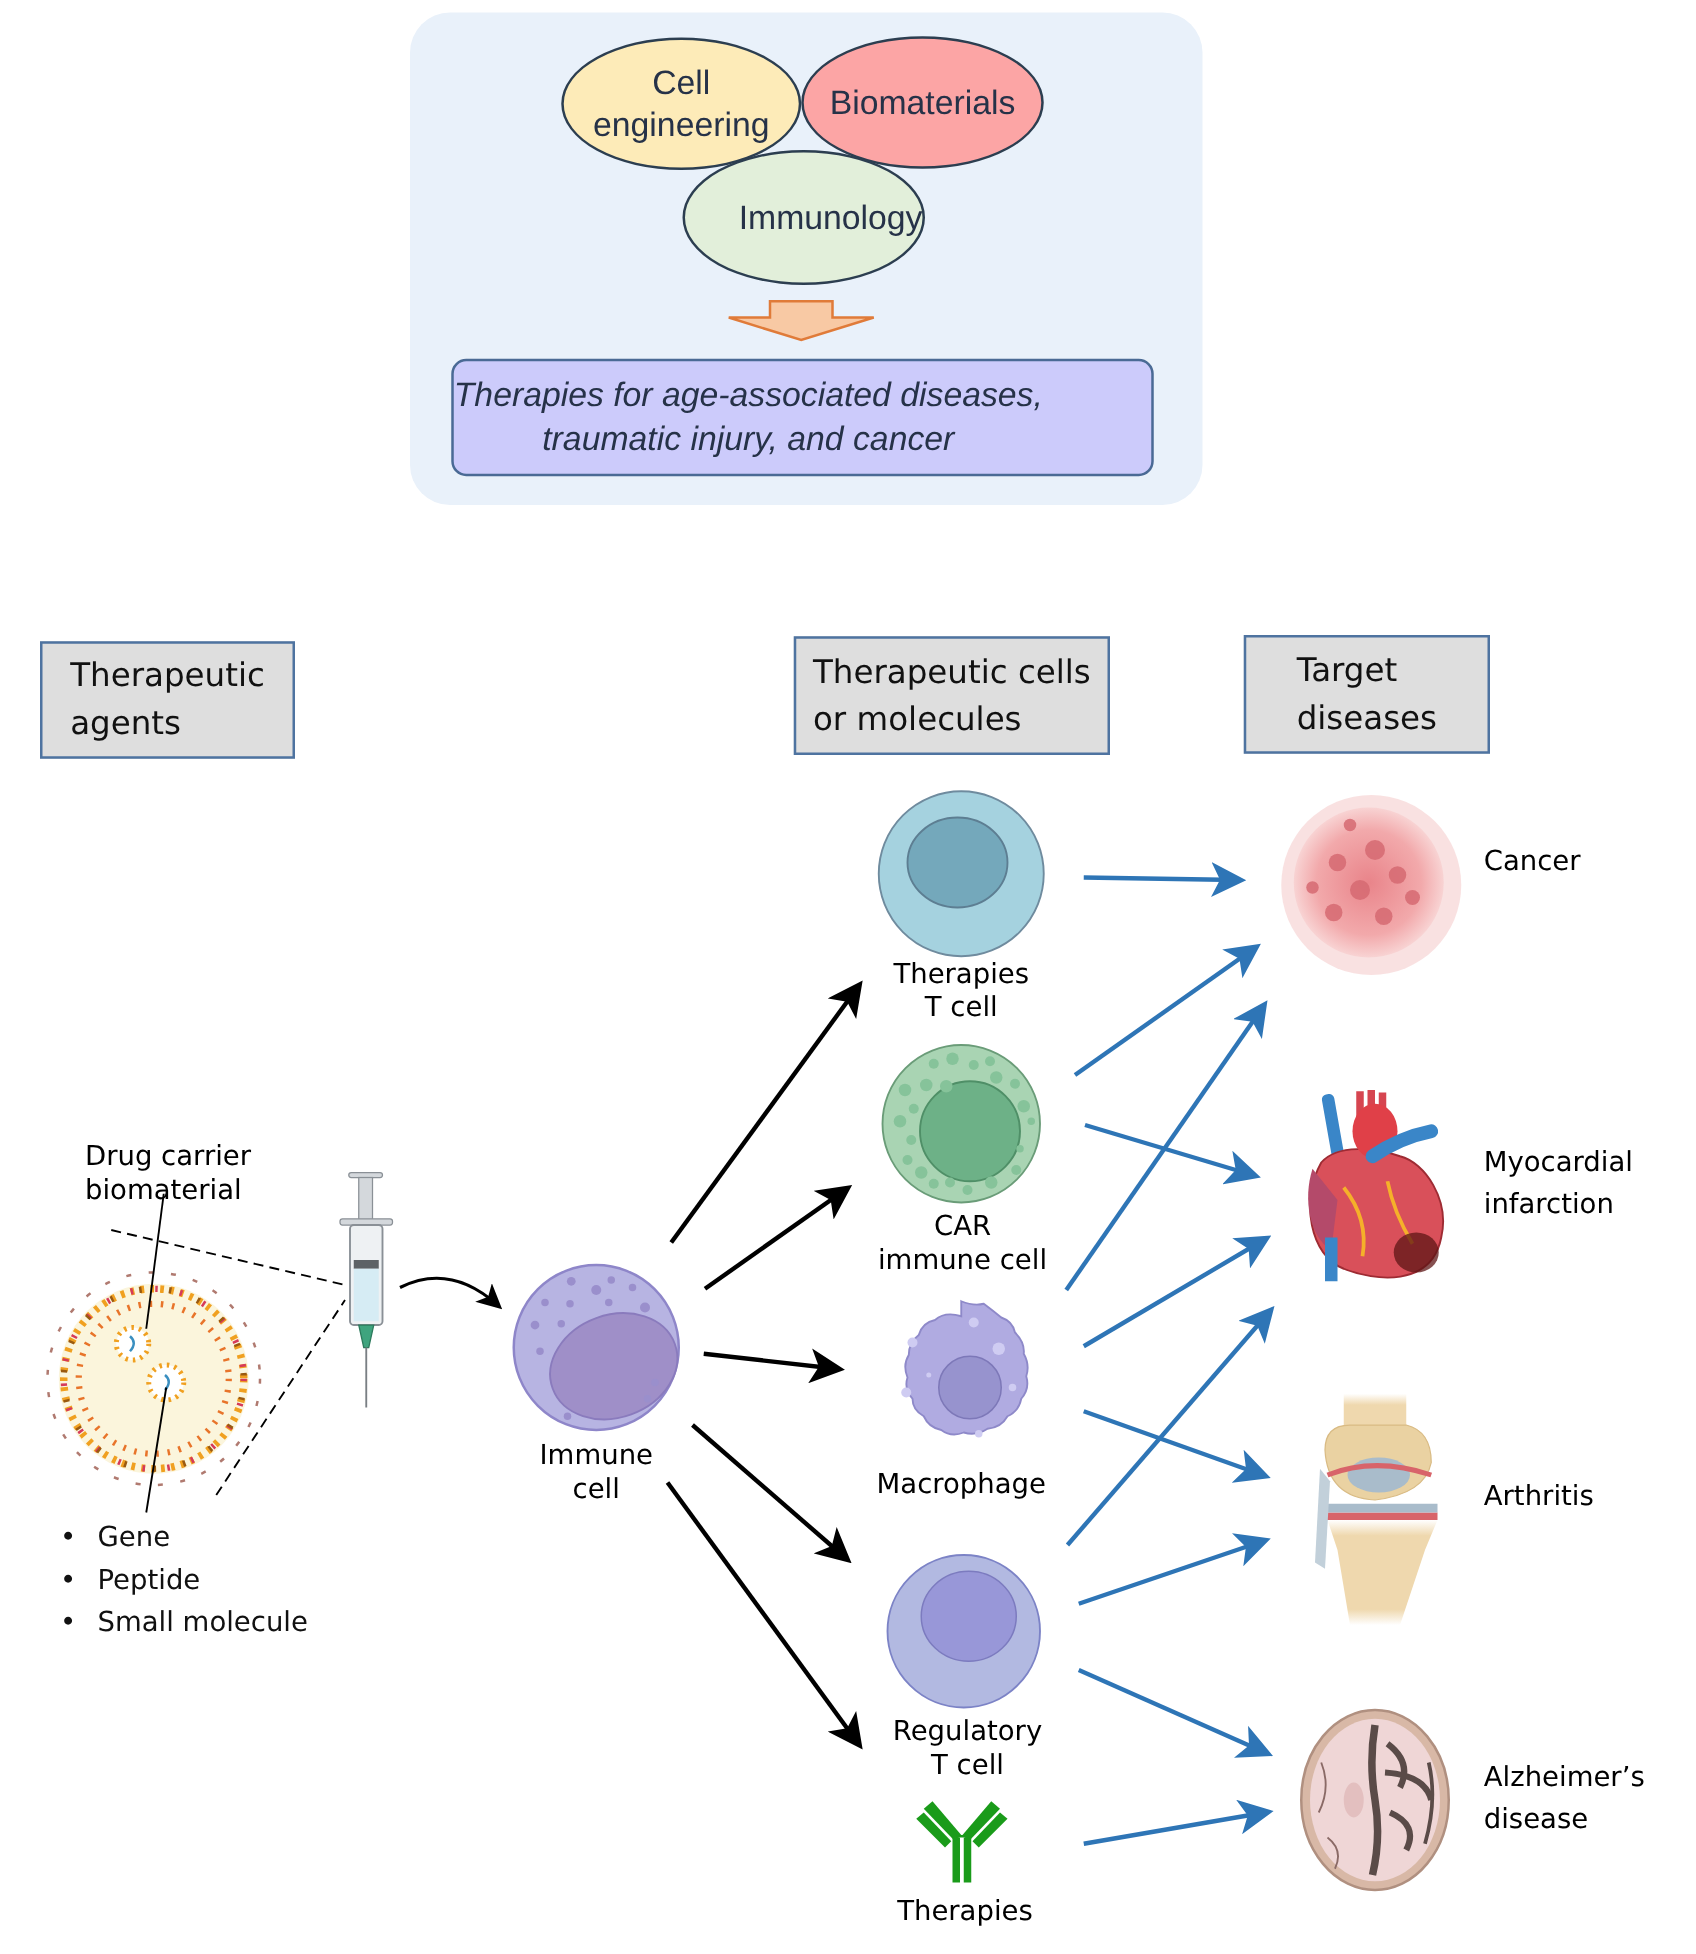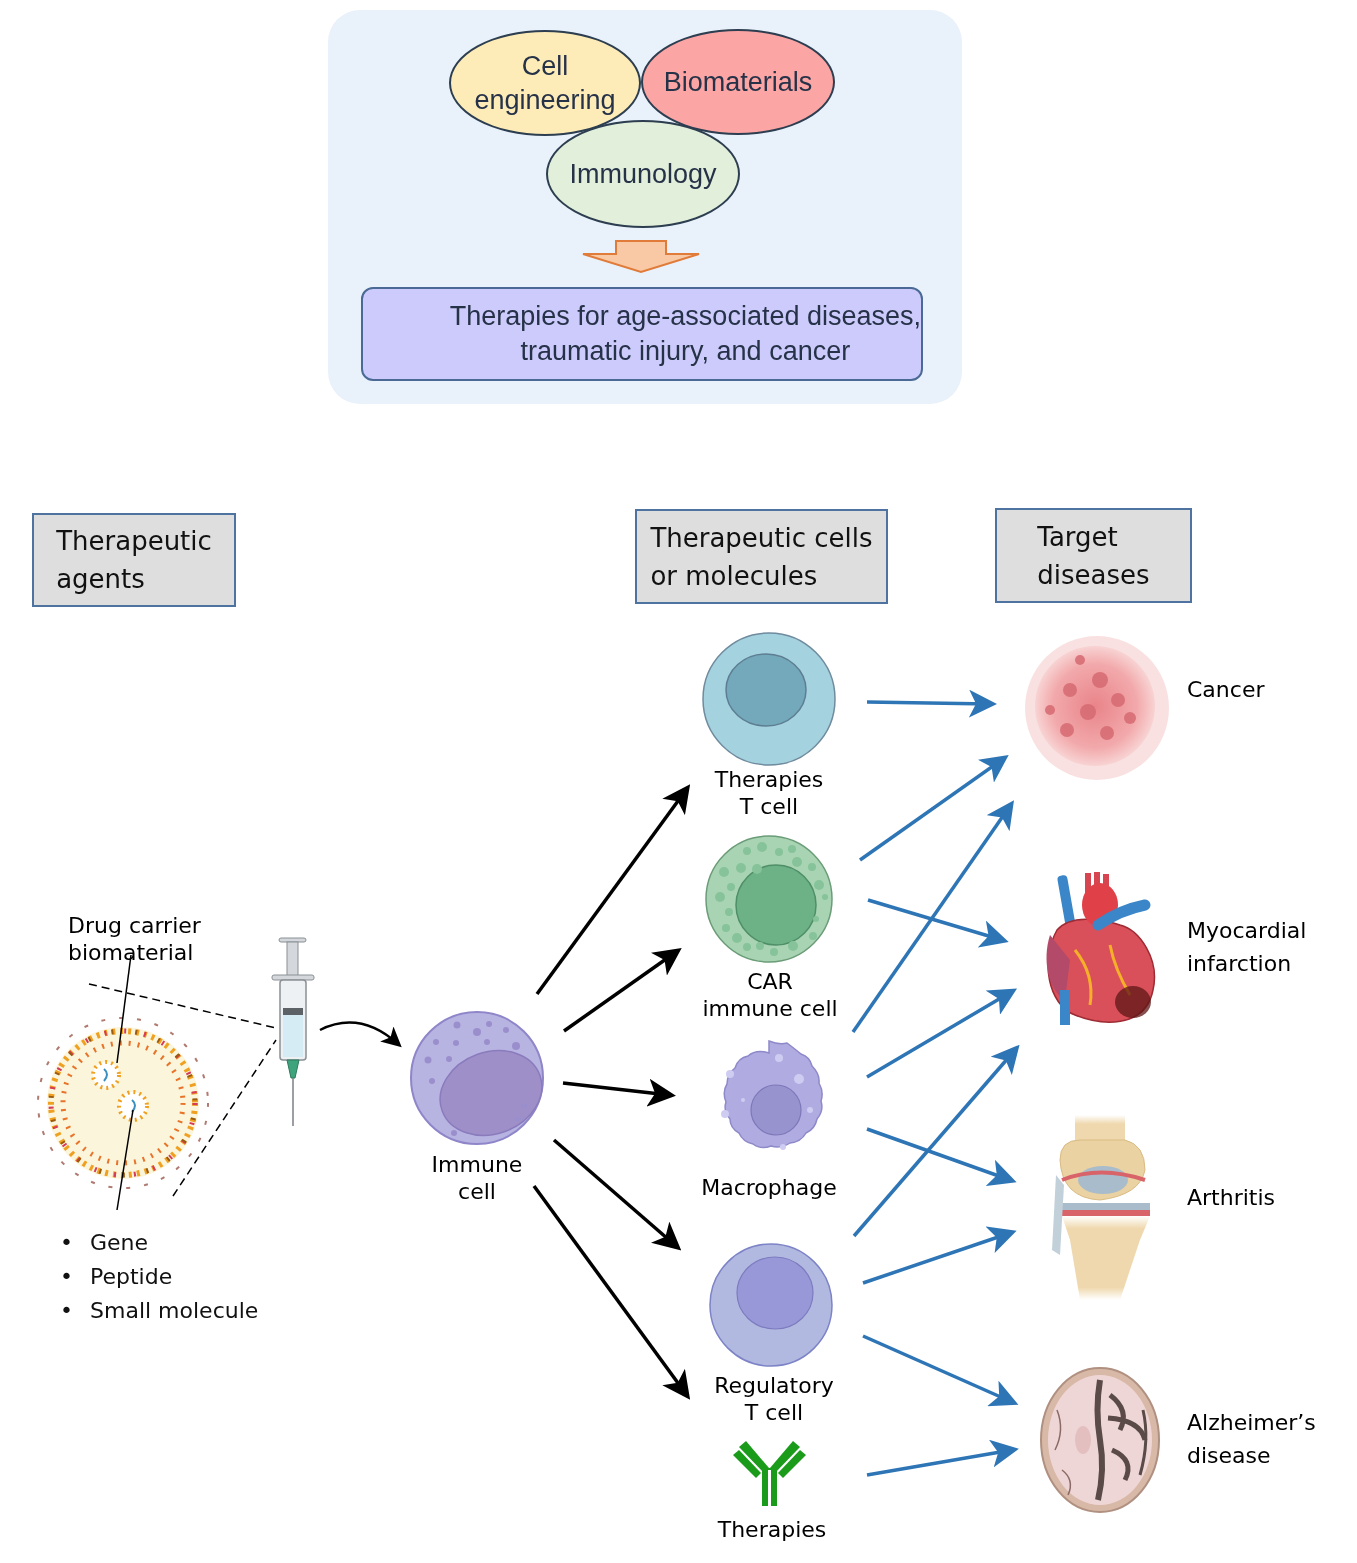--- a/index.html
+++ b/index.html
@@ -3,31 +3,31 @@
 <meta charset="utf-8">
 <style>
   html, body { margin:0; padding:0; background:#ffffff; }
   body { width:1357px; height:1563px; position:relative; overflow:hidden; font-family:"Liberation Sans", sans-serif; }
   .abs { position:absolute; }
   
   #top-panel { left:328px; top:10px; width:634px; height:394px; background:#e9f1fa; border-radius:32px; }
   .ell { position:absolute; border:2px solid #2c3e50; border-radius:50%; display:flex; align-items:center; justify-content:center; text-align:center; color:#263248; font-size:27px; line-height:34px; font-family:"Liberation Sans", sans-serif; }
   #ell-cell { left:449px; top:30px; width:188px; height:102px; background:#fdebb8; }
   #ell-bio { left:641px; top:29px; width:190px; height:102px; background:#fca5a5; }
-  #ell-imm { left:546px; top:120px; width:190px; height:104px; background:#e2efda; }
-  #result-box { left:361px; top:287px; width:558px; height:90px; background:#cccbfb; border:2px solid #4a6a95; border-radius:12px; display:flex; align-items:center; justify-content:flex-end; text-align:center; color:#263248; font-size:27px; line-height:35px; }
+  #ell-imm { left:546px; top:120px; width:190px; height:104px; background:#e2efda;justify-content:flex-end; }
+  #result-box { left:361px; top:287px; width:558px; height:90px; background:#cccbfb; border:2px solid #4a6a95; border-radius:12px; display:flex; align-items:center; justify-content:flex-start; text-align:center; color:#263248; font-size:27px; line-height:35px;font-style:italic; }
   
   .hdr { position:absolute; background:#dedede; border:2px solid #4e73a0; display:flex; align-items:center; justify-content:center; font-size:26px; line-height:38px; font-family:"DejaVu Sans", sans-serif; color:#111; }
   #hdr-agents { left:32px; top:513px; width:200px; height:90px; }
   #hdr-cells { left:635px; top:509px; width:249px; height:91px; }
   #hdr-targets { left:995px; top:508px; width:193px; height:91px; }
   .lbl { position:absolute; font-family:"DejaVu Sans", sans-serif; font-size:22px; line-height:27px; color:#000000; text-align:center; }
   .lbl-left { text-align:left; }
   svg { position:absolute; left:0; top:0; }
-  ul.bullets { position:absolute; left:48px; top:1214px; margin:12px; padding:0; list-style:none; font-family:"DejaVu Sans", sans-serif; font-size:22px; line-height:34px; color:#111; }
+  ul.bullets { position:absolute; left:48px; top:1214px; margin:0; padding:0; list-style:none; font-family:"DejaVu Sans", sans-serif; font-size:22px; line-height:34px; color:#111; }
   ul.bullets li::before { content:"•"; display:inline-block; width:30px; }
 </style>
 </head>
 <body>
 
 <div id="top-panel" class="abs"></div>
 <div id="ell-cell" class="ell">
   <div><span>Cell</span><br><span>engineering</span></div>
 </div>
 <div id="ell-bio" class="ell">

